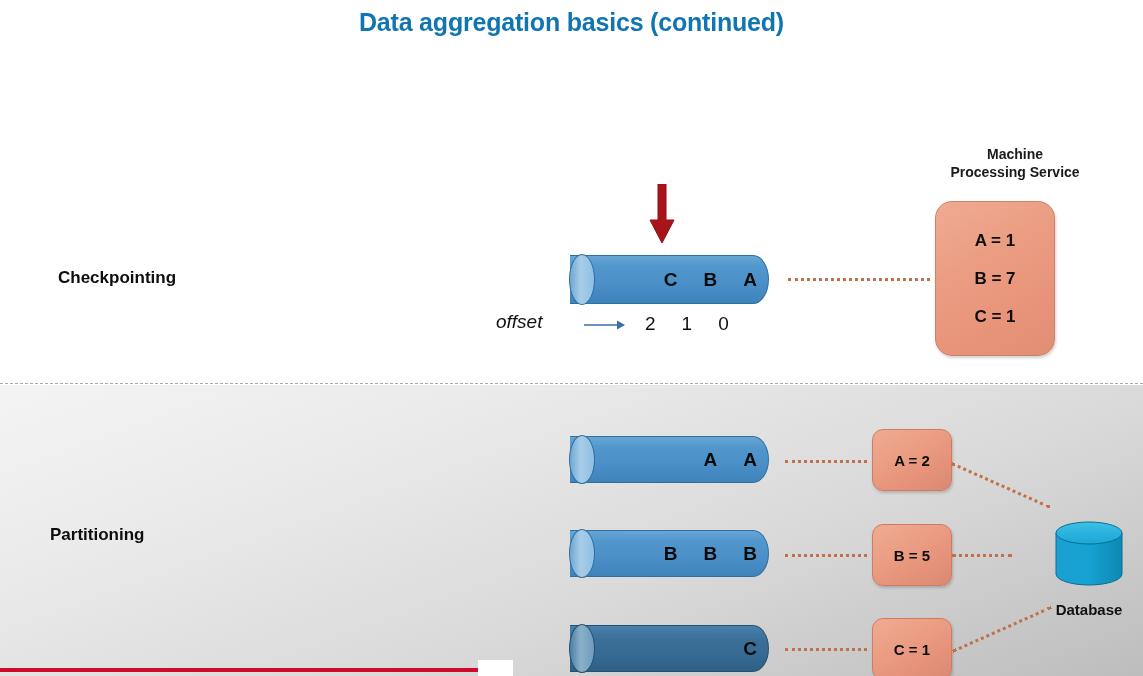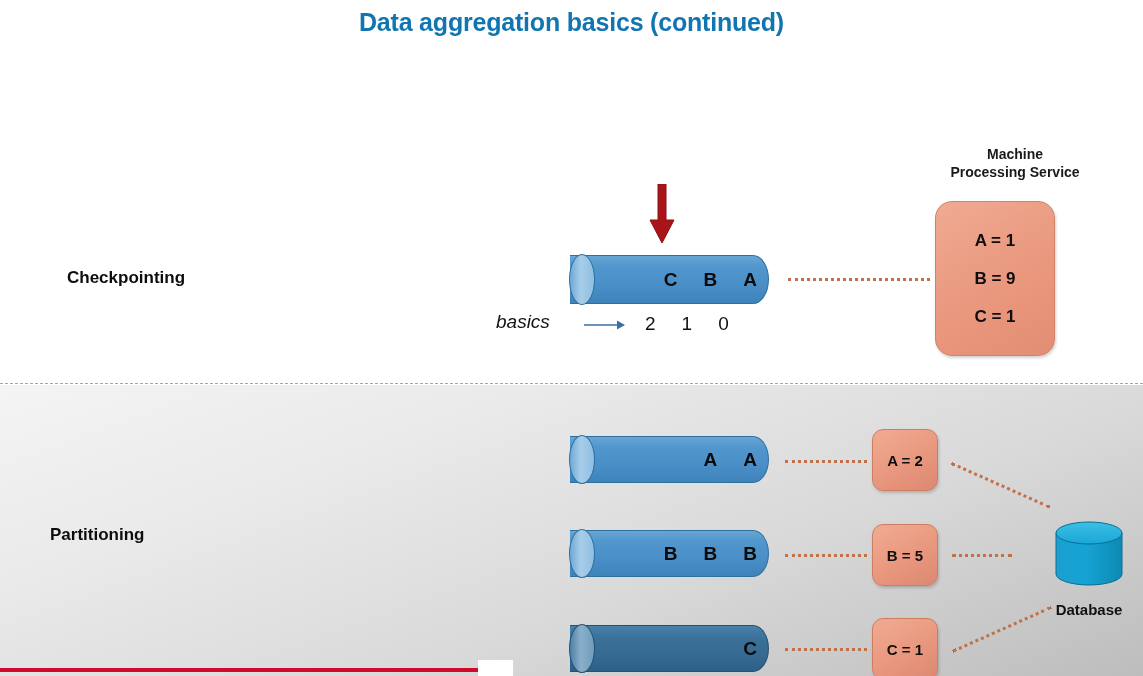--- a/index.html
+++ b/index.html
@@ -33,21 +33,21 @@
   .panel-lower{
     position:absolute; left:0; top:385px; width:1143px; height:291px;
     background:linear-gradient(160deg,#f4f4f4 0%,#eaeaea 28%,#d9d9d9 62%,#bdbdbd 100%);
   }
 
   
   .section-label{
     position:absolute;
     font-size:17px; font-weight:bold; color:#0d0d0d;
   }
-  #lbl-checkpointing{ left:67px; top:212px; }
+  #lbl-checkpointing{ left:58px; top:212px; }
   #lbl-partitioning { left:50px; top:525px; }
 
   
   .cylinder{
     position:absolute;
     border-radius:0;
   }
   .cyl-body{
     position:absolute; left:0; top:0; right:0; bottom:0;
     background:linear-gradient(180deg,#68a6d4 0%,#5197cd 22%,#4a8fc7 60%,#3f83bb 100%);
@@ -120,21 +120,21 @@
     border-top:3px dotted #c1714a;
   }
   #conn-checkpoint{ left:788px; top:222px; width:142px; }
 
   
   #queue-part-a{ left:570px; top:436px; width:199px; height:47px; }
   #queue-part-b{ left:570px; top:530px; width:199px; height:47px; }
   #queue-part-c{ left:570px; top:625px; width:199px; height:47px; }
 
   .count-box{
-    position:absolute; width:66px; height:62px;
+    position:absolute; width:80px; height:62px;
     border-radius:11px;
     background:linear-gradient(150deg,#f0ab93 0%,#eb9e84 38%,#e5917a 72%,#d98a72 100%);
     border:1px solid #cf7d61;
     box-shadow:1px 2px 3px rgba(0,0,0,.18);
     display:flex; align-items:center; justify-content:center;
     font-size:15px; font-weight:bold; color:#0d0d0d;
   }
   #box-a{ left:872px; top:429px; }
   #box-b{ left:872px; top:524px; }
   #box-c{ left:872px; top:618px; }
@@ -191,42 +191,42 @@
   <div class="cylinder" id="queue-checkpoint">
     <div class="cyl-body"></div>
     <div class="cyl-cap"></div>
     <div class="cyl-letters">
       <span>C</span>
       <span>B</span>
       <span>A</span>
     </div>
   </div>
 
-  <div id="offset-label">basics</div>
+  <div id="offset-label">offset</div>
   <div id="offset-arrow">
     <svg width="42" height="14" viewBox="0 0 42 14" xmlns="http://www.w3.org/2000/svg">
       <line x1="0" y1="7" x2="33" y2="7" stroke="#3a6fa8" stroke-width="1.6"></line>
       <path d="M33 2.5 L41 7 L33 11.5 Z" fill="#3a6fa8"></path>
     </svg>
   </div>
   <div class="offset-nums" id="offset-nums">
     <span>2</span>
     <span>1</span>
     <span>0</span>
   </div>
 
   <div class="dot-connector" id="conn-checkpoint"></div>
 
   <div id="psm-title">
     <div>Machine</div>
     <div>Processing Service</div>
   </div>
   <div id="psm-box">
     <div class="psm-line">A = 1</div>
-    <div class="psm-line">B = 9</div>
+    <div class="psm-line">B = 7</div>
     <div class="psm-line">C = 1</div>
   </div>
 </div>
 
 <div class="divider"></div>
 
 <div class="panel-lower"></div>
 
 <div class="section-label" id="lbl-partitioning">Partitioning</div>
 

